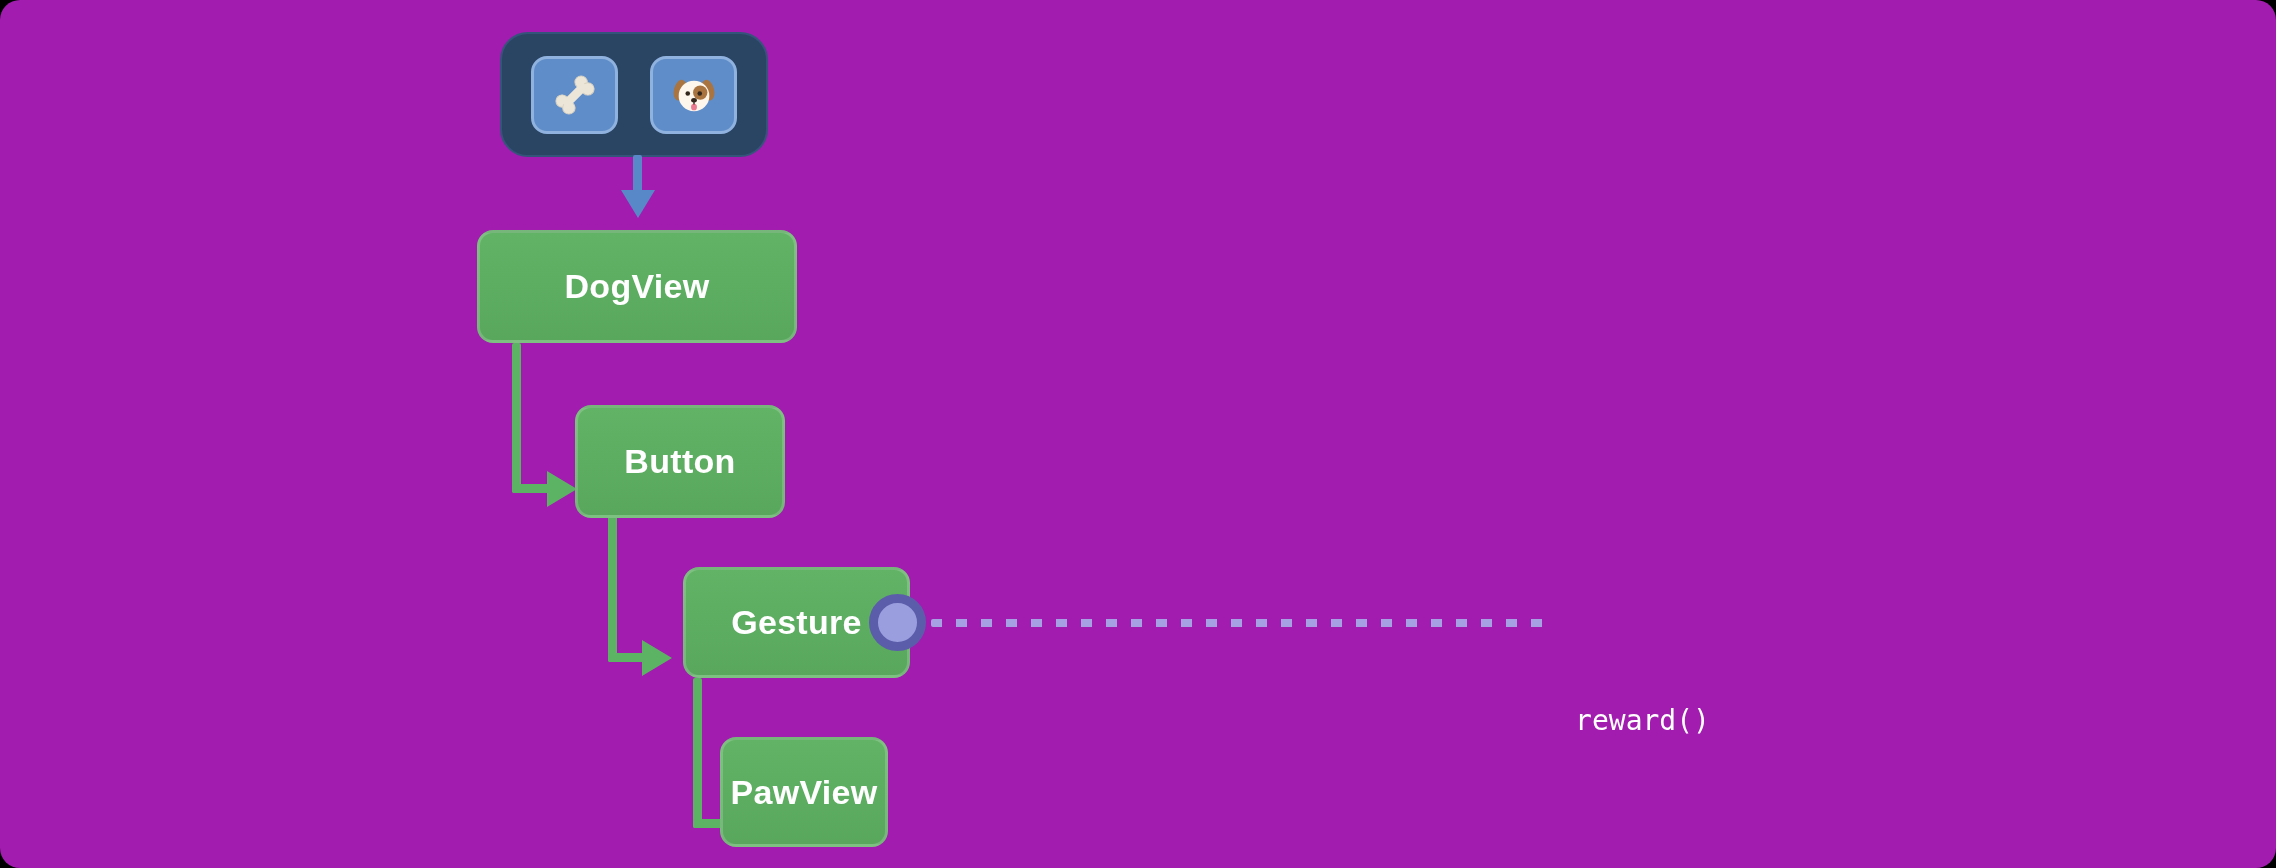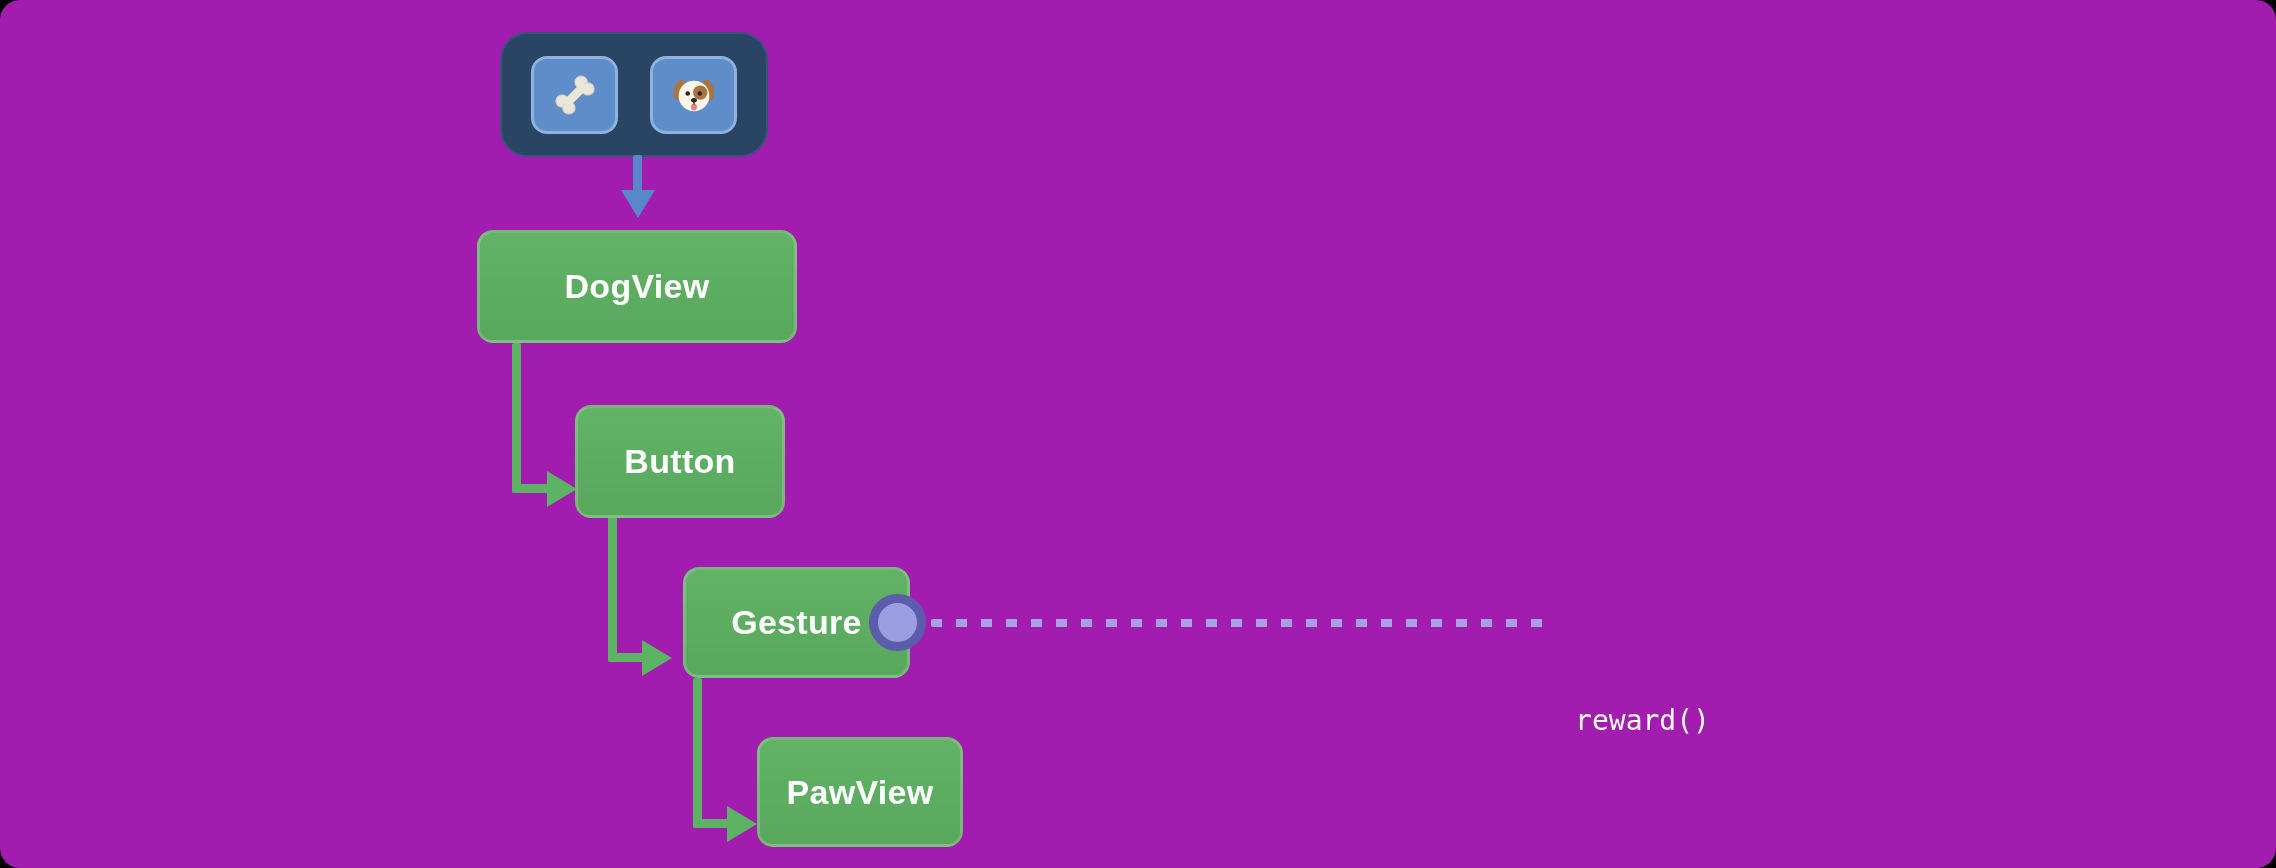--- a/index.html
+++ b/index.html
@@ -51,21 +51,21 @@
     display: flex; align-items: center; justify-content: center;
     color: #ffffff; font-size: 34px; font-weight: 600;
     letter-spacing: 0.3px;
   }
   .node.green { background: linear-gradient(180deg, #62b366, #58a75d); }
   .node.purple { background: linear-gradient(180deg, #7e76d9, #776dd2); border-color: rgba(255,255,255,0.22); }
 
   .node-dogview { left: 477px; top: 230px; width: 320px; height: 113px; }
   .node-button  { left: 575px; top: 398px; width: 210px; height: 113px; margin-top: 7px; }
   .node-gesture { left: 670px; top: 567px; width: 227px; height: 111px; margin-left: 13px; }
-  .node-pawview { left: 757px; top: 737px; width: 206px; height: 110px; }
+  .node-pawview { left: 720px; top: 737px; width: 168px; height: 110px; }
   .node-action  { left: 1552px; top: 565px; width: 181px; height: 114px; }
 
   
   .port {
     position: absolute; left: 869px; top: 594px;
     width: 57px; height: 57px;
     border-radius: 50%;
     background: #9b9ede;
     border: 9px solid #5b5dab;
   }

